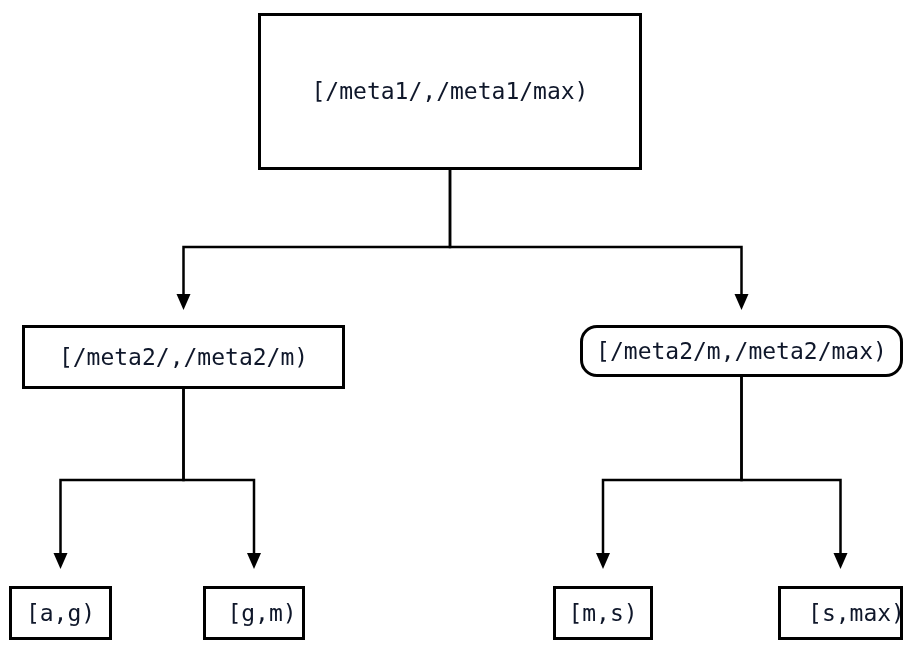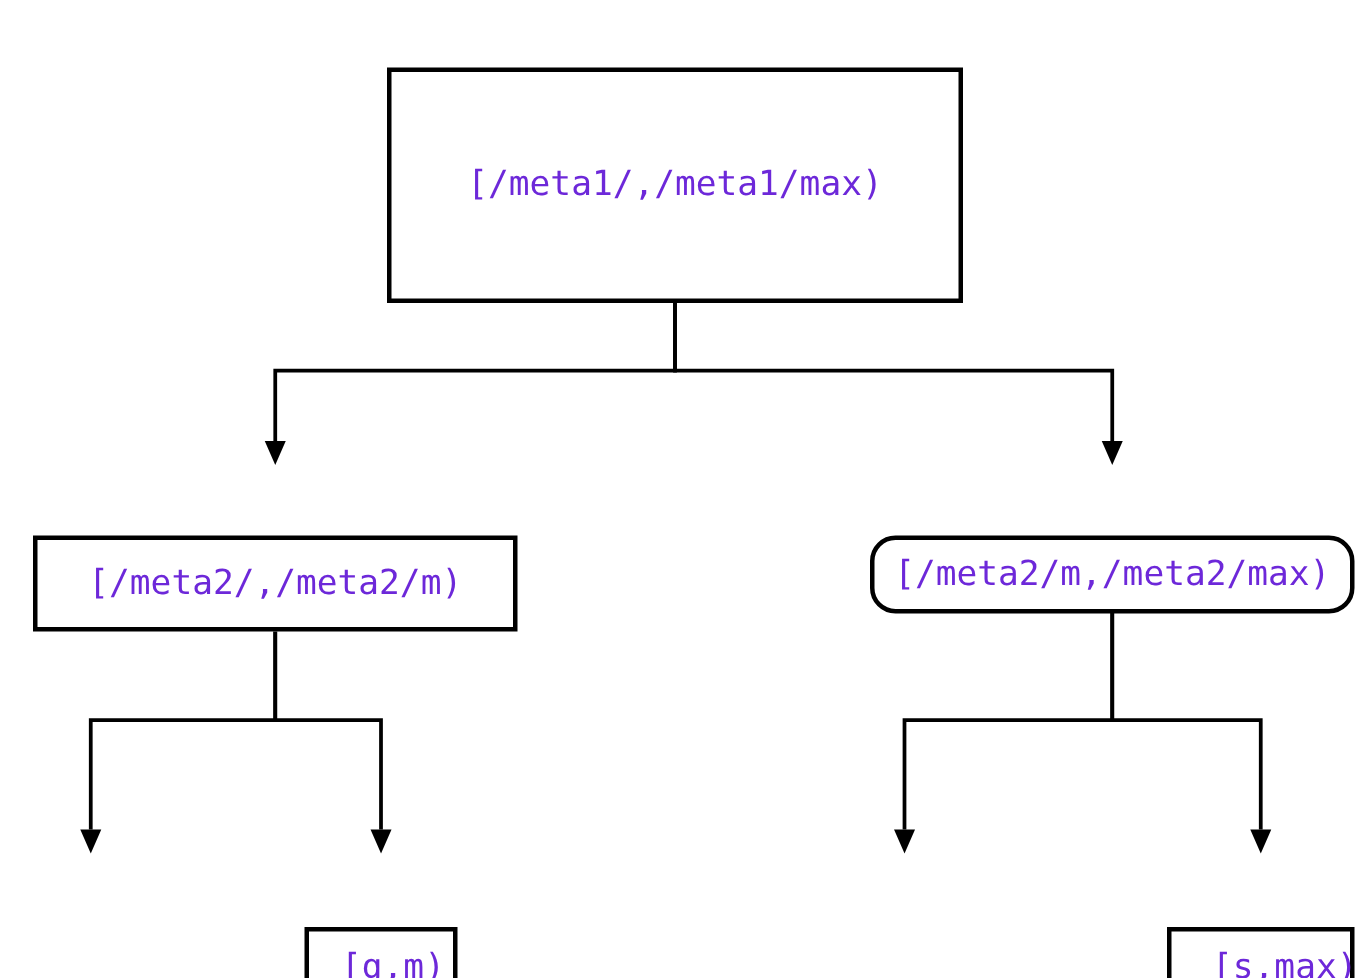--- a/index.html
+++ b/index.html
@@ -31,28 +31,27 @@
   }
   .edges polygon {
     fill: #000000;
     stroke: none;
   }
   .node {
     position: absolute;
     box-sizing: border-box;
     border: 3px solid #000000;
     background: #ffffff;
-    color: #6d28d9;
+    color: #0f172a;
     display: flex;
     align-items: center;
     justify-content: center;
     font-size: 23px;
     line-height: 1;
     white-space: nowrap;
-    margin-top: 32px;
   }
   .node-root   { left: 258px; top: 13px;  width: 384px; height: 157px; }
   .node-mid-l  { left: 22px;  top: 325px; width: 323px; height: 64px; }
   .node-mid-r  { left: 580px; top: 325px; width: 323px; height: 52px; border-radius: 17px; }
   .node-leaf-1 { left: 9px;   top: 586px; width: 103px; height: 54px; }
   .node-leaf-2 { left: 203px; top: 586px; width: 102px; height: 54px; padding-left: 16px; }
   .node-leaf-3 { left: 553px; top: 586px; width: 100px; height: 54px; }
   .node-leaf-4 { left: 778px; top: 586px; width: 125px; height: 54px; padding-left: 32px; }
 </style>
 </head>
@@ -80,19 +79,21 @@
     <path d="M 741.5 377 L 741.5 480 L 840.5 480 L 840.5 553"></path>
     <polygon points="833.5,553 847.5,553 840.5,569"></polygon>
   </svg>
 
   <div class="node node-root">[/meta1/,/meta1/max)</div>
 
   <div class="node node-mid-l">[/meta2/,/meta2/m)</div>
 
   <div class="node node-mid-r">[/meta2/m,/meta2/max)</div>
 
+  <div class="node node-leaf-1">[a,g)</div>
 
   <div class="node node-leaf-2">[g,m)</div>
 
+  <div class="node node-leaf-3">[m,s)</div>
 
   <div class="node node-leaf-4">[s,max)</div>
 
 </div>
 
 </body></html>

